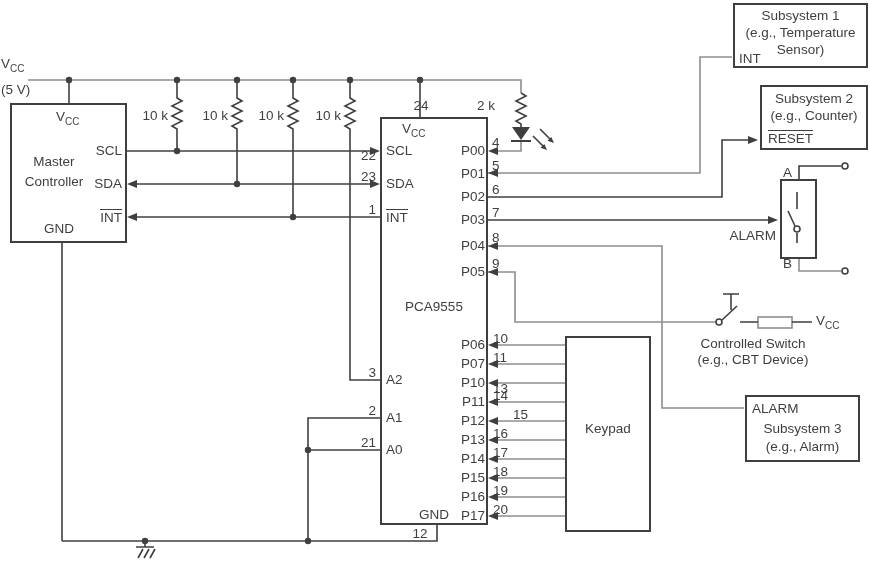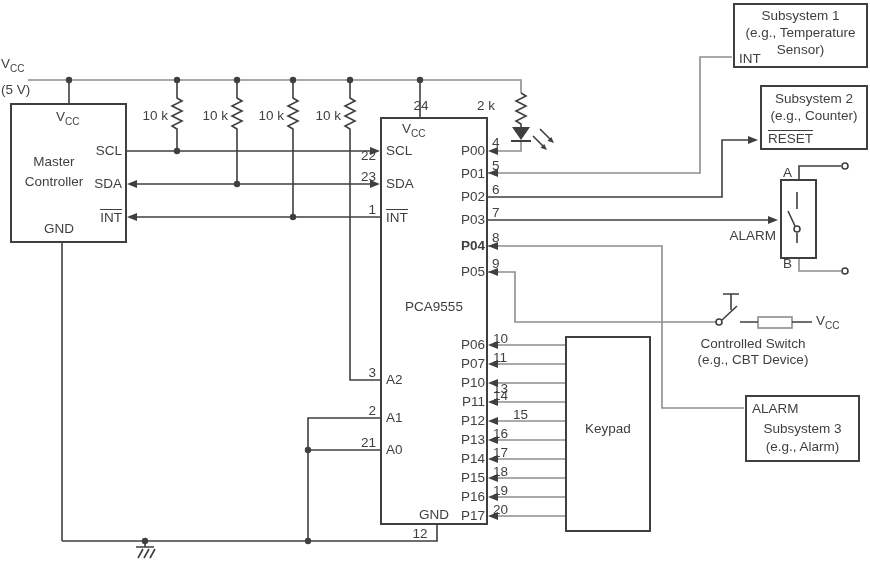--- a/index.html
+++ b/index.html
@@ -171,21 +171,21 @@
   <div class="lbl" style="left:386px;top:442px;">A0</div>
 
   <div class="lbl rgt" style="left:445px;top:143px;width:40px;">P00</div>
   <div class="lbl" style="left:492px;top:135px;">4</div>
   <div class="lbl rgt" style="left:445px;top:166px;width:40px;">P01</div>
   <div class="lbl" style="left:492px;top:158px;">5</div>
   <div class="lbl rgt" style="left:445px;top:189px;width:40px;">P02</div>
   <div class="lbl" style="left:492px;top:182px;">6</div>
   <div class="lbl rgt" style="left:445px;top:212px;width:40px;">P03</div>
   <div class="lbl" style="left:492px;top:205px;">7</div>
-  <div class="lbl rgt" style="left:445px;top:238px;width:40px;font-weight:bold;">P04</div>
+  <div class="lbl rgt" style="left:445px;top:238px;width:40px;">P04</div>
   <div class="lbl" style="left:492px;top:230px;">8</div>
   <div class="lbl rgt" style="left:445px;top:264px;width:40px;">P05</div>
   <div class="lbl" style="left:492px;top:256px;">9</div>
 
   <div class="lbl rgt" style="left:445px;top:337px;width:40px;">P06</div>
   <div class="lbl" style="left:493px;top:331px;">10</div>
   <div class="lbl rgt" style="left:445px;top:356px;width:40px;">P07</div>
   <div class="lbl" style="left:493px;top:350px;">11</div>
   <div class="lbl rgt" style="left:445px;top:375px;width:40px;">P10</div>
   <div class="lbl" style="left:493px;top:369px;margin-top:12px;">13</div>

